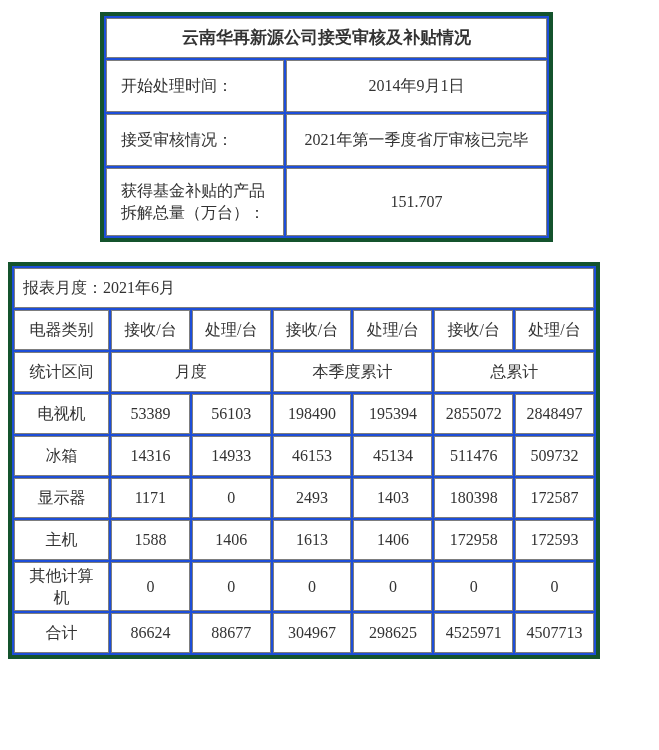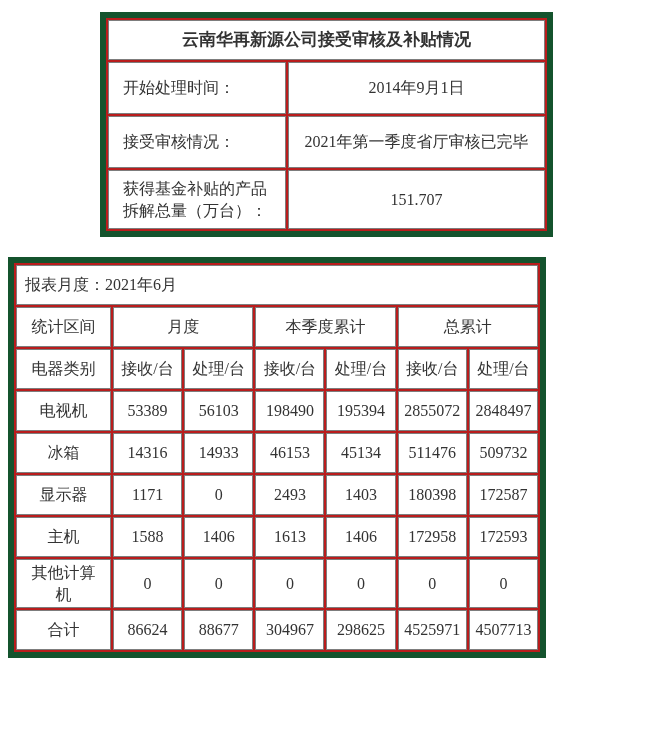--- a/index.html
+++ b/index.html
@@ -8,22 +8,22 @@
     padding: 0;
     background: #ffffff;
     width: 659px;
     height: 750px;
     font-family: "Liberation Serif", "DejaVu Serif", serif;
     color: #333333;
   }
   table {
     border-collapse: separate;
     border-spacing: 2px;
-    border: 6px solid #14532d;
-    background: #b91c1c;
+    border: 4px solid #14532d;
+    background: #1d4ed8;
   }
   td {
     border: 1px solid #7d7d7d;
     background: #ffffff;
     font-size: 16px;
     text-align: center;
     vertical-align: middle;
     line-height: 1.35;
     padding: 2px 4px;
   }
@@ -36,25 +36,25 @@
   .summary-table .title-cell {
     font-weight: bold;
     font-size: 17px;
     height: 40px;
   }
   .summary-table .label-cell {
     text-align: left;
     padding: 2px 4px 2px 14px;
     height: 52px;
   }
-  .summary-table .tall { height: 59px; }
+  .summary-table .tall { height: 68px; }
   
   .report-table {
     margin: 20px 0 8px 8px;
-    width: 538px;
+    width: 592px;
     table-layout: fixed;
   }
   .report-table td { height: 40px; }
   .report-table .month-cell {
     text-align: left;
     padding-left: 8px;
   }
   .report-table .cat-cell { padding: 2px 10px; text-align: center; }
 </style>
 </head>
@@ -94,33 +94,33 @@
       <col>
       <col>
   </colgroup>
   <tbody>
       <tr>
     <td class="month-cell" colspan="7">
       <span>报表月度：</span><span>2021年6月</span>
     </td>
   </tr>
   <tr>
-    <td>统计区间</td>
-    <td colspan="2">月度</td>
-    <td colspan="2">本季度累计</td>
-    <td colspan="2">总累计</td>
-  </tr>
-  <tr>
     <td>电器类别</td>
     <td>接收/台</td>
     <td>处理/台</td>
     <td>接收/台</td>
     <td>处理/台</td>
     <td>接收/台</td>
     <td>处理/台</td>
+  </tr>
+  <tr>
+    <td>统计区间</td>
+    <td colspan="2">月度</td>
+    <td colspan="2">本季度累计</td>
+    <td colspan="2">总累计</td>
   </tr>
   <tr>
     <td class="cat-cell">电视机</td>
     <td>53389</td>
     <td>56103</td>
     <td>198490</td>
     <td>195394</td>
     <td>2855072</td>
     <td>2848497</td>
   </tr>

